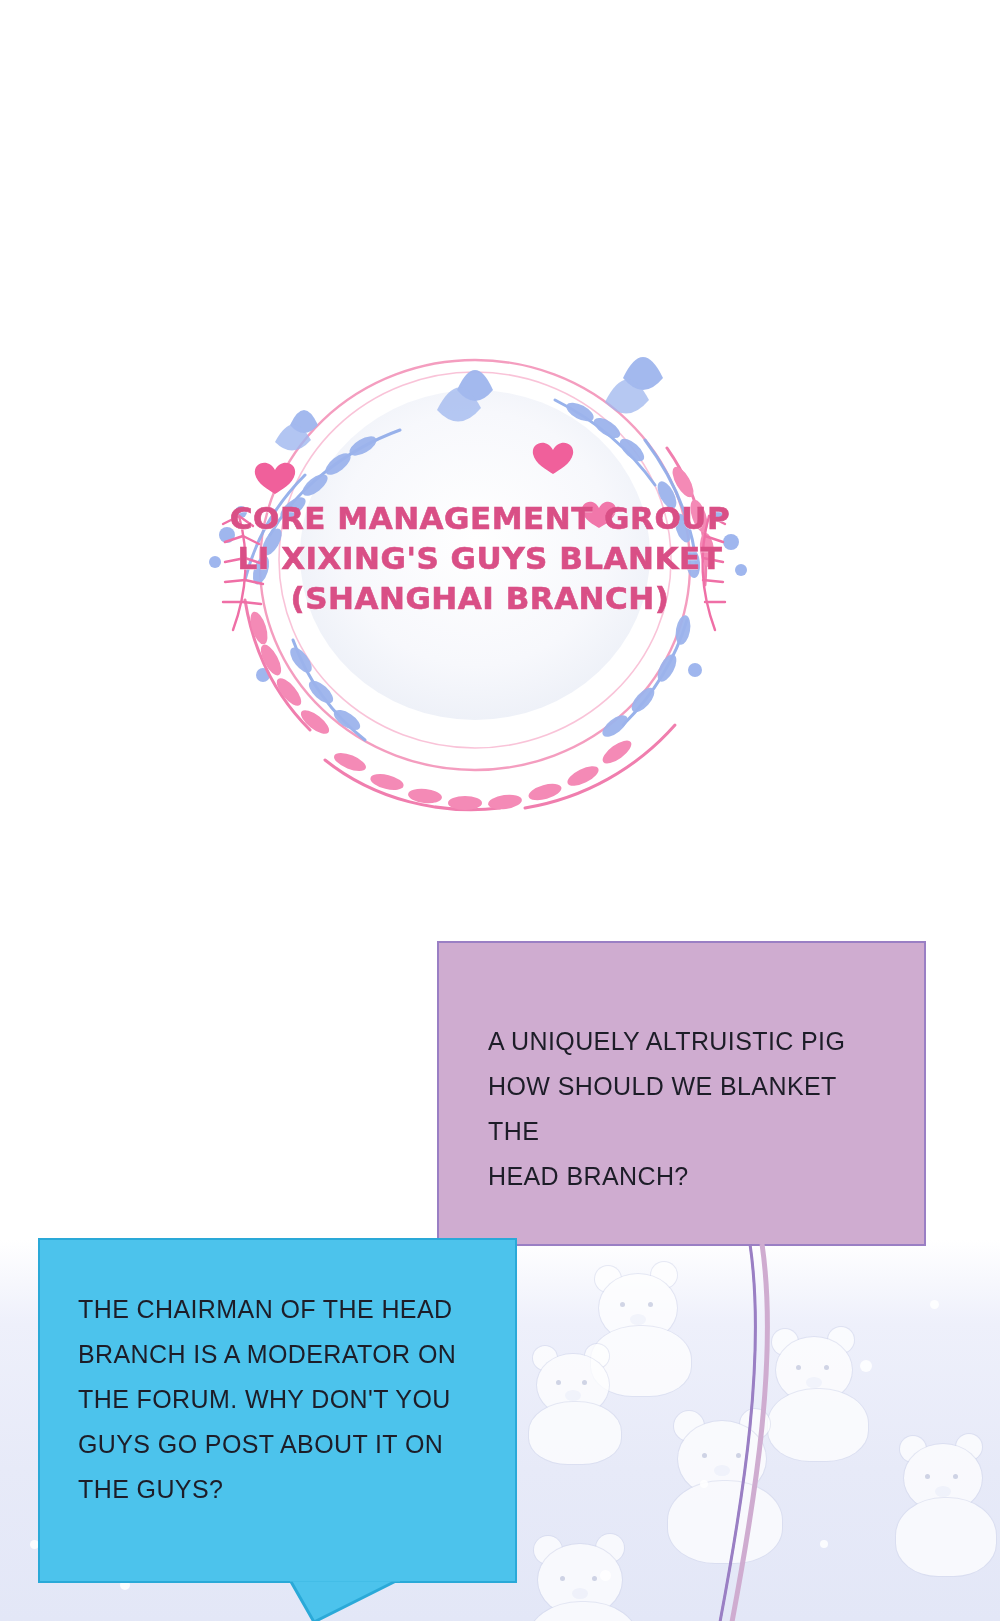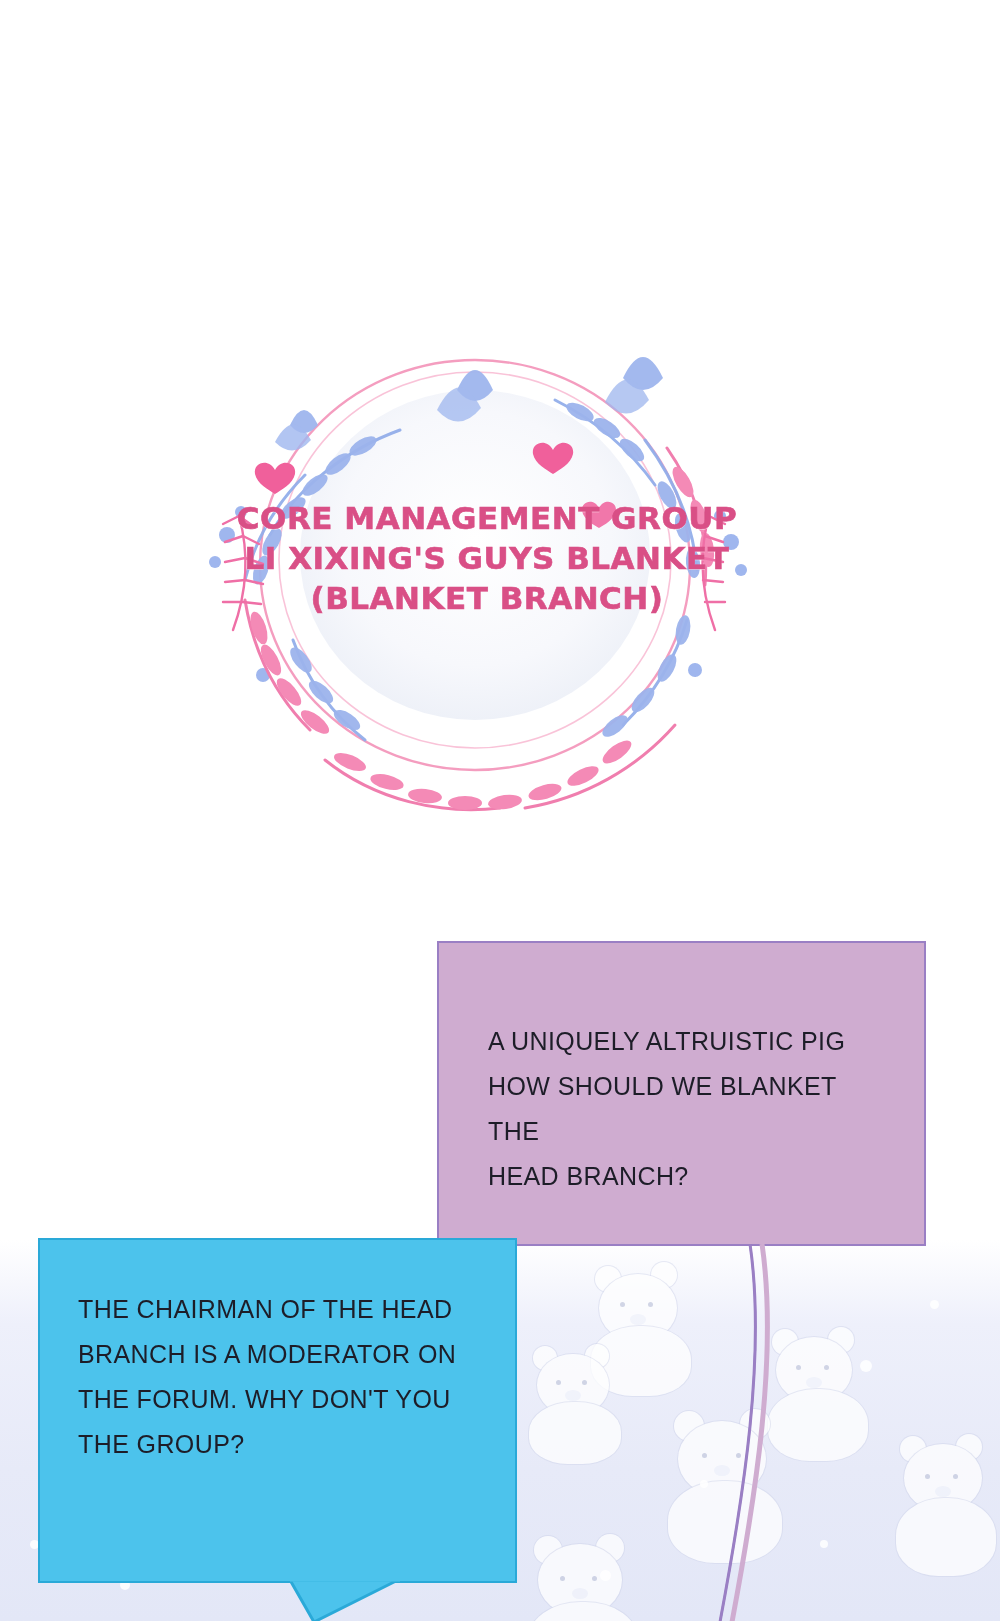--- a/index.html
+++ b/index.html
@@ -73,21 +73,21 @@
   .wreath {
     position: absolute;
     left: 175px;
     top: 330px;
     width: 600px;
     height: 490px;
   }
   .wreath svg { display: block; }
   .wreath-title {
     position: absolute;
-    left: 12px;
+    left: 5px;
     top: 168px;
     width: 600px;
     text-align: center;
     color: #d94f86;
     font-family: "DejaVu Sans", sans-serif;
     font-weight: 700;
     font-size: 31px;
     line-height: 40px;
     letter-spacing: 0.5px;
     text-shadow: 0 1px 0 rgba(255,255,255,0.6);
@@ -306,39 +306,40 @@
         <path d="M64 186 l-16 8 M68 206 l-18 6 M70 228 l-20 4 M70 250 l-20 2 M68 272 l-20 0"></path>
         <path d="M64 186 l14 10 M68 206 l16 8 M70 228 l18 6 M70 250 l18 4 M68 272 l18 2"></path>
         <path d="M540 300 C526 262 524 222 534 186"></path>
         <path d="M534 186 l16 8 M530 206 l18 6 M528 228 l20 4 M528 250 l20 2 M530 272 l20 0"></path>
       </g>
     </svg>
 
     <div class="wreath-title">
       <div>CORE MANAGEMENT GROUP</div>
       <div>LI XIXING'S GUYS BLANKET</div>
-      <div>(BLANKET BRANCH)</div>
+      <div>(SHANGHAI BRANCH)</div>
     </div>
   </div>
 
   <div class="bubble bubble-purple">
     <div>A UNIQUELY ALTRUISTIC PIG</div>
     <div>HOW SHOULD WE BLANKET THE</div>
     <div>HEAD BRANCH?</div>
   </div>
   <svg class="tail" style="left:700px; top:1244px;" width="80" height="380" viewBox="0 0 80 380" xmlns="http://www.w3.org/2000/svg">
     <path d="M50 0 C66 110 44 250 20 378" fill="none" stroke="#9a7fc4" stroke-width="3"></path>
     <path d="M62 0 C78 110 56 250 32 378" fill="none" stroke="#cfacd0" stroke-width="5"></path>
     <path d="M50 0 C66 110 44 250 20 378" fill="none" stroke="#9a7fc4" stroke-width="2"></path>
   </svg>
 
   <div class="bubble bubble-blue">
     <div>THE CHAIRMAN OF THE HEAD</div>
     <div>BRANCH IS A MODERATOR ON</div>
     <div>THE FORUM. WHY DON'T YOU</div>
-    <div>THE GROUP?</div>
+    <div>GUYS GO POST ABOUT IT ON</div>
+    <div>THE GUYS?</div>
   </div>
   <svg class="tail" style="left:290px; top:1578px;" width="120" height="45" viewBox="0 0 120 45" xmlns="http://www.w3.org/2000/svg">
     <path d="M0 2 L108 2 L24 44 Z" fill="#4cc3ec" stroke="#2aa9d8" stroke-width="3"></path>
     <path d="M0 1 L110 1" stroke="#4cc3ec" stroke-width="5"></path>
   </svg>
 
 </div>
 
 </body></html>

